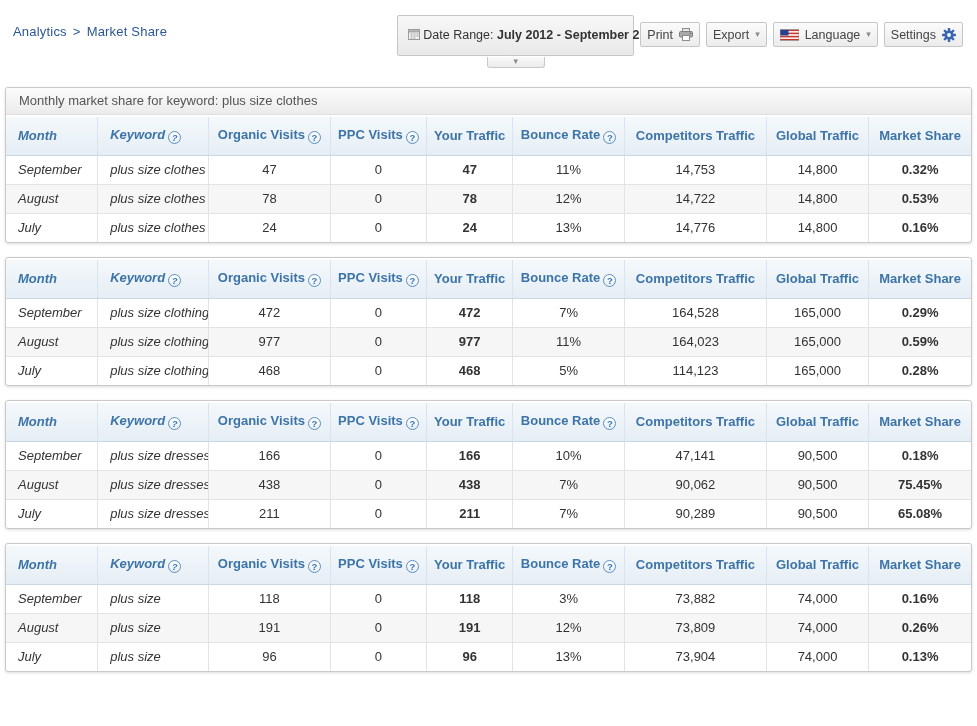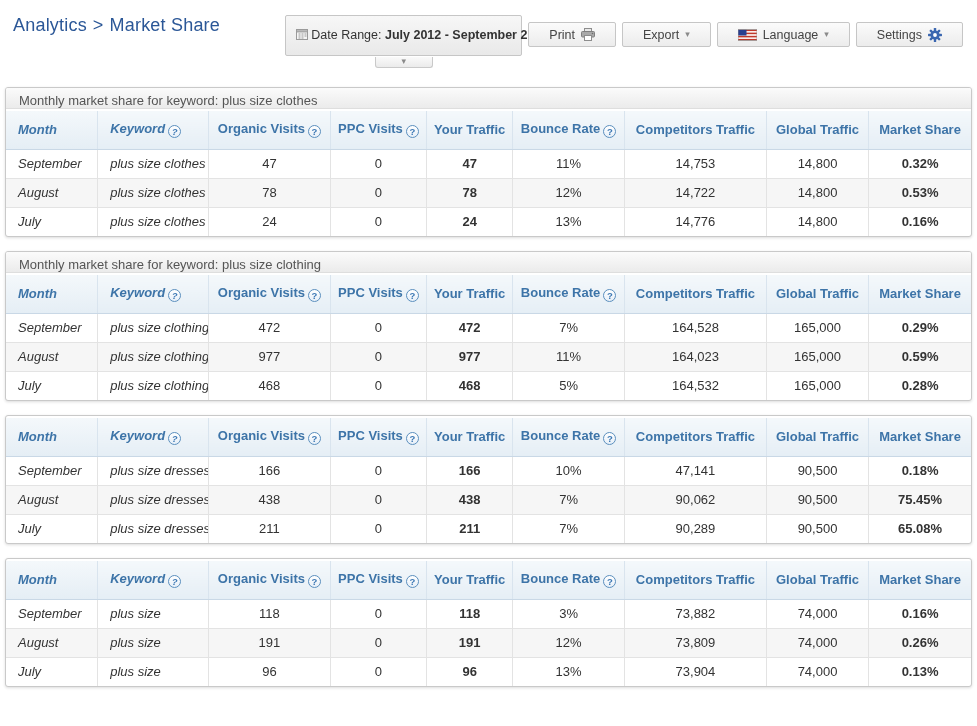--- a/index.html
+++ b/index.html
@@ -8,35 +8,35 @@
     width: 977px; height: 726px;
     font-family: "Liberation Sans", "DejaVu Sans", sans-serif;
     color: #333;
     position: relative;
     overflow: hidden;
   }
 
   
   .topbar { position: relative; height: 87px; }
   .breadcrumb {
-    position: absolute; left: 13px; top: 15px;
-    font-size: 18px; color: #2b5797; letter-spacing: 0.2px;
+    position: absolute; left: 13px; top: 24px;
+    font-size: 13px; color: #2b5797; letter-spacing: 0.2px;
   }
   .breadcrumb a { color: #2b5797; text-decoration: none; cursor: pointer; }
   .breadcrumb .sep { margin: 0 6px; color: #2b5797; }
 
   .toolbar {
     position: absolute; top: 15px; right: 14px;
     display: flex; align-items: flex-start; gap: 6px;
   }
   .btn {
     background: linear-gradient(#fbfbfb, #ececec);
     border: 1px solid #c6c6c6; border-radius: 2px;
     color: #444; font-size: 12.5px;
-    padding: 4px 20px; margin-top: 7px;
+    padding: 4px 6px; margin-top: 7px;
     display: flex; align-items: center; gap: 6px;
     cursor: pointer; white-space: nowrap; height: 25px;
   }
   .daterange-wrap { display: flex; flex-direction: column; align-items: center; }
   .btn-daterange {
     width: 237px; min-height: 41px; margin-top: 0;
     background: linear-gradient(#f7f7f7, #e9e9e9);
     border: 1px solid #c6c6c6;
     color: #333; font-size: 12.5px;
     text-align: center; padding: 4px 10px;
@@ -57,21 +57,21 @@
   .tables { padding: 0 5px; }
   .panel {
     border: 1px solid #c9c9c9; border-radius: 3px;
     box-shadow: 0 1px 3px rgba(0,0,0,0.14);
     margin-bottom: 14px; background: #fff; overflow: hidden;
   }
   .panel-title {
     background: linear-gradient(#fbfbfb, #ebebeb);
     border-bottom: 1px solid #dedede;
     color: #555; font-size: 13px;
-    padding: 5px 13px 0;
+    padding: 5px 13px 6px;
   }
   table.grid { width: 100%; border-collapse: collapse; margin-top: 2px; font-size: 13px; table-layout: fixed; }
   table.grid thead th {
     background: linear-gradient(#f4f8fb, #e5eef5);
     color: #3d74a8; font-weight: bold; font-size: 13px;
     padding: 10px 6px 11px; border-bottom: 1px solid #c9d8e6;
     border-left: 1px solid #d9e4ee; white-space: nowrap;
   }
   table.grid thead th:first-child { border-left: 0; }
   table.grid td {
@@ -229,21 +229,20 @@
             <td class="ac b">24</td>
             <td class="ac">13%</td>
             <td class="ac">14,776</td>
             <td class="ac">14,800</td>
             <td class="ac b">0.16%</td>
           </tr>
         </tbody>
       </table>
     </section>
     <section class="panel">
-      <div class="panel-title">Monthly market share for keyword: plus size clothing</div>
       <table class="grid">
         <colgroup>
           <col style="width:9.5%">
           <col style="width:11.5%">
           <col style="width:12.6%">
           <col style="width:10%">
           <col style="width:8.9%">
           <col style="width:11.6%">
           <col style="width:14.7%">
           <col style="width:10.6%">
@@ -285,21 +284,21 @@
             <td class="ac">165,000</td>
             <td class="ac b">0.59%</td>
           </tr>
           <tr>
             <td class="al">July</td>
             <td class="al">plus size clothing</td>
             <td class="ac">468</td>
             <td class="ac">0</td>
             <td class="ac b">468</td>
             <td class="ac">5%</td>
-            <td class="ac">164,532</td>
+            <td class="ac">114,123</td>
             <td class="ac">165,000</td>
             <td class="ac b">0.28%</td>
           </tr>
         </tbody>
       </table>
     </section>
     <section class="panel">
       <table class="grid">
         <colgroup>
           <col style="width:9.5%">

